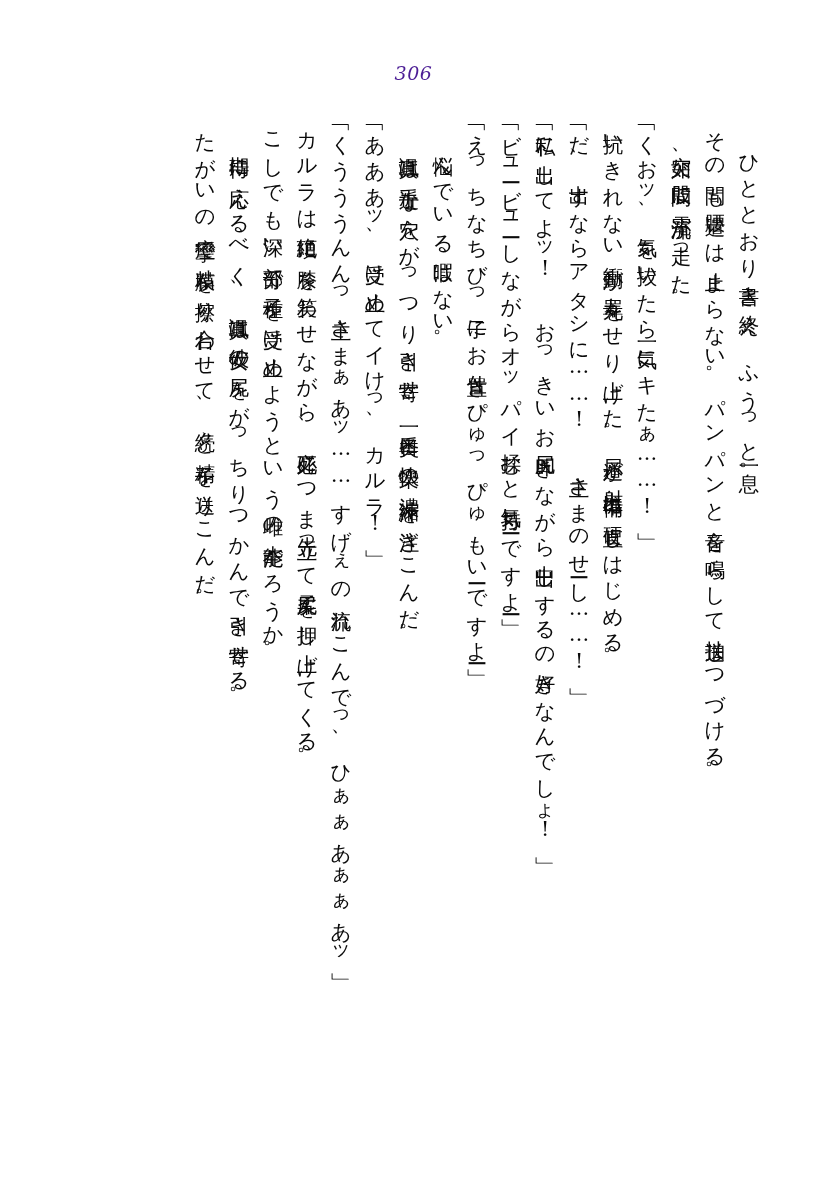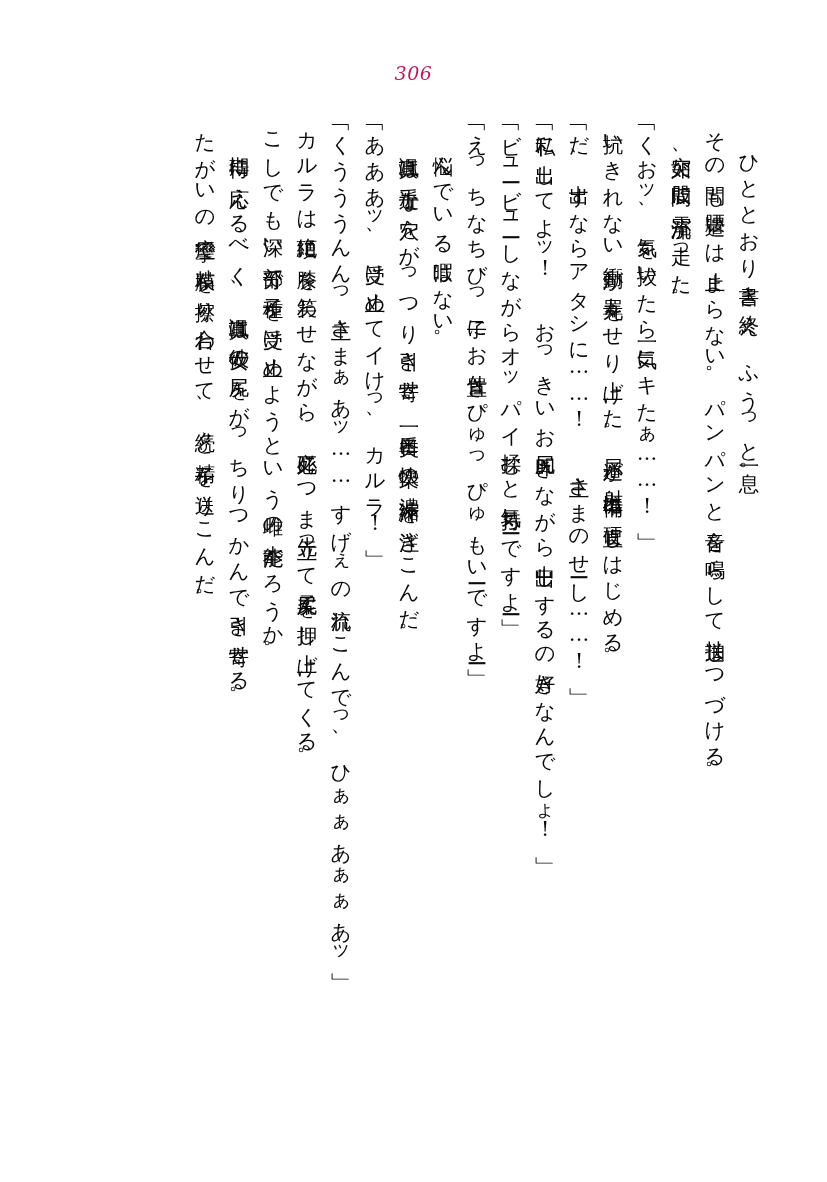--- a/index.html
+++ b/index.html
@@ -28,21 +28,21 @@
   .page-number {
     position: absolute;
     top: 62px;
     left: 0;
     width: 827px;
     text-align: center;
     font-family: "DejaVu Serif", "Liberation Serif", serif;
     font-style: italic;
     font-size: 19px;
     letter-spacing: 0.5px;
-    color: #be185d;
+    color: #4c1d95;
   }
 
   
   .body-text {
     position: absolute;
     top: 118px;
     right: 68px;
     height: 1010px;
     width: 700px;
     display: flex;

